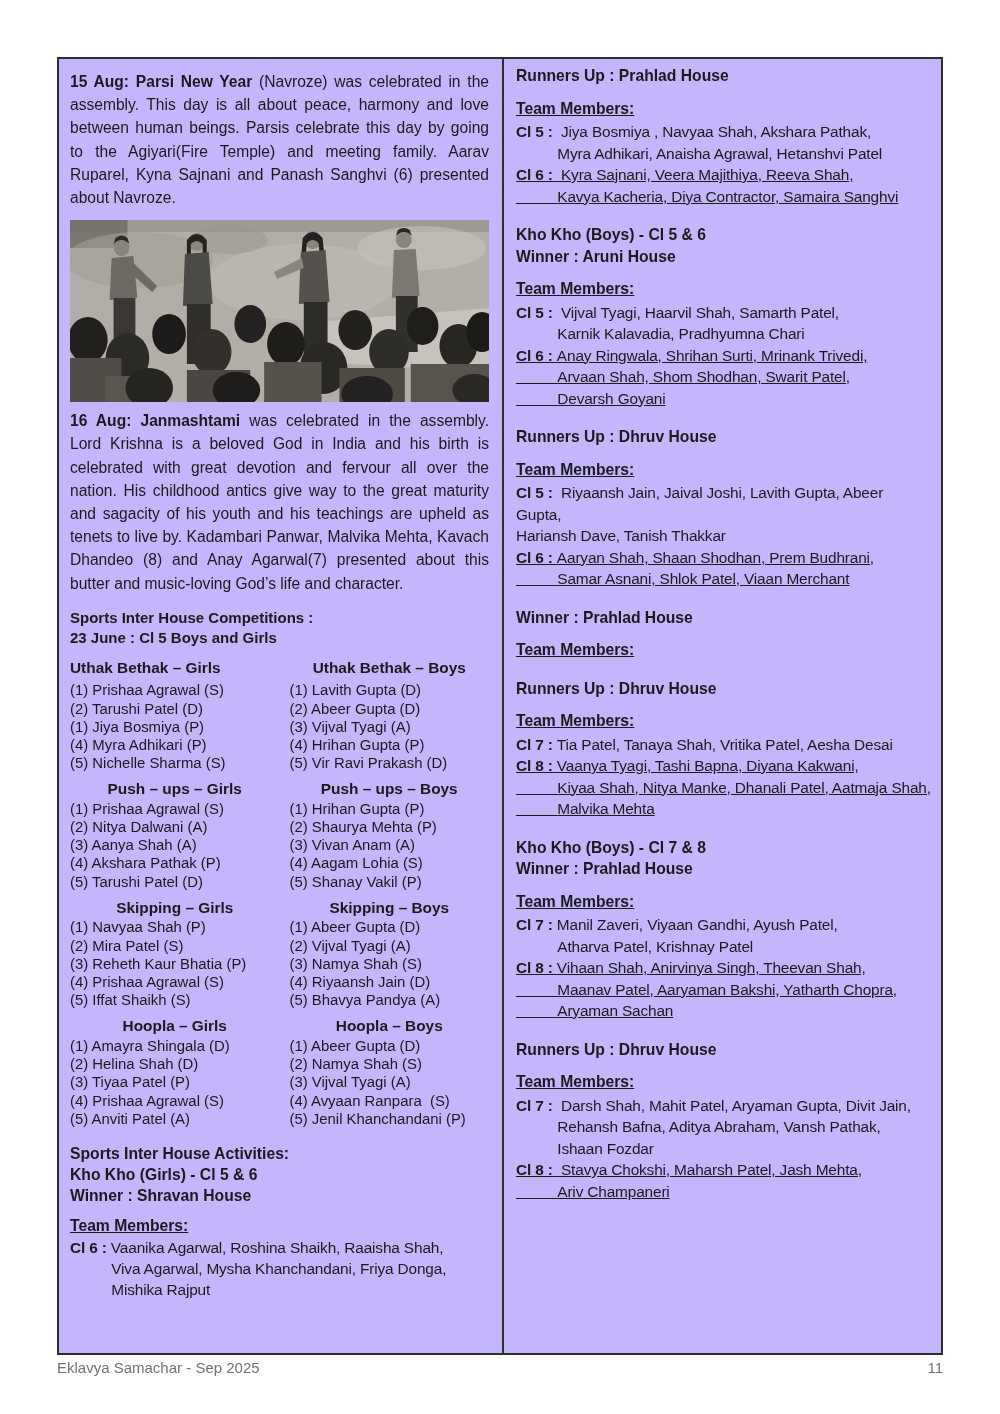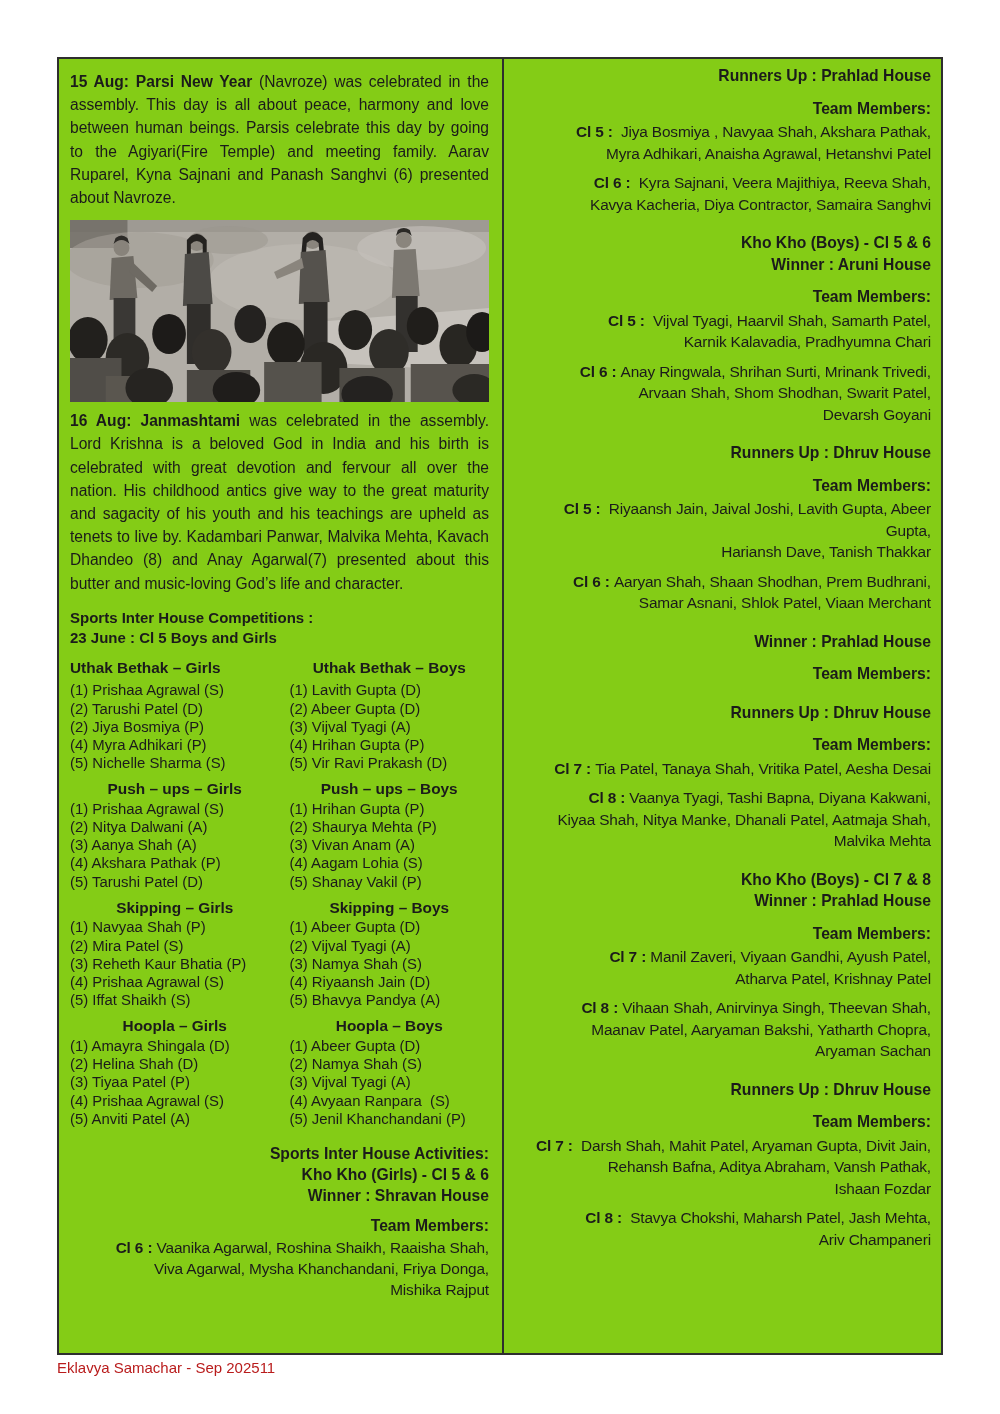--- a/index.html
+++ b/index.html
@@ -4,21 +4,21 @@
 <style>
   html,body{margin:0;padding:0;background:#ffffff;}
   body{
     width:1000px;height:1414px;position:relative;
     font-family:"Liberation Sans",sans-serif;color:#1b1b1b;
     -webkit-font-smoothing:antialiased;
   }
   .page-box{
     position:absolute;left:57px;top:57px;width:886px;height:1298px;
     border:2px solid #2e2e2e;box-sizing:border-box;display:flex;overflow:hidden;
-    background:#84cc16;
+    background:#c4b5fd;
   }
   .col{box-sizing:border-box;}
   .col-left{width:445px;border-right:2px solid #2e2e2e;padding:4px 13px 0 11px;}
   .col-right{flex:1;padding:4px 10px 0 12px;}
 
   
   .para{font-size:15.6px;line-height:23.2px;text-align:justify;margin:7px 0 0 0;}
   .para strong{font-weight:bold;}
 
   .photo{margin:11px 0 2px;}
@@ -29,37 +29,37 @@
   .events{margin-top:11px;}
   .event-row{display:flex;margin-bottom:8px;}
   .event-col{width:50%;box-sizing:border-box;}
   .event-col.boys{padding-left:10px;}
   .event-title{font-weight:bold;font-size:15.4px;line-height:18.5px;text-align:center;margin-bottom:1px;}
   .events .event-row:first-of-type .event-title{margin-bottom:4px;}
   .events .event-row:first-of-type .girls .event-title{text-align:left;}
   .entry{font-size:14.9px;line-height:18.2px;white-space:pre-wrap;}
 
   
-  section.block{margin-top:17px;text-align:right;}
+  section.block{margin-top:17px;}
   .col-left section.block{margin-top:15px;}
   .col-right section.block:first-of-type{margin-top:2px;}
   .block-heading{font-weight:bold;font-size:15.7px;line-height:21.5px;}
-  .team-label{font-weight:bold;font-size:15.7px;line-height:21.5px;margin-top:11px;}
+  .team-label{font-weight:bold;font-size:15.7px;line-height:21.5px;margin-top:11px;text-decoration:underline;}
   .member{margin:2px 0 0 0;font-size:15.4px;line-height:21.5px;white-space:pre-wrap;letter-spacing:-0.15px;}
-  .member + .member{margin-top:8px;}
+  .member + .member{margin-top:0;text-decoration:underline;}
   .member strong{font-weight:bold;}
   .col-left .member{line-height:20.6px;font-size:15.4px;}
   .col-left .block-heading{line-height:21px;}
   .col-left .team-label{margin-top:9px;}
 
   
   .footer{
     position:absolute;left:57px;right:57px;top:1359px;
-    display:flex;align-items:flex-start;
-    font-size:15px;line-height:18px;color:#b91c1c;
+    display:flex;justify-content:space-between;align-items:flex-start;
+    font-size:15px;line-height:18px;color:#737373;
   }
   .footer .pageno{font-size:15px;}
 </style>
 </head>
 <body>
 
 <div class="page-box">
 
   <div class="col col-left">
 
@@ -135,21 +135,21 @@
     <div class="events">
 
         <div class="event-row">
           <div class="event-col girls">
             <div class="event-title">Uthak Bethak – Girls</div>
 
               <div class="entry">(1) Prishaa Agrawal (S)</div>
 
               <div class="entry">(2) Tarushi Patel (D)</div>
 
-              <div class="entry">(2) Jiya Bosmiya (P)</div>
+              <div class="entry">(1) Jiya Bosmiya (P)</div>
 
               <div class="entry">(4) Myra Adhikari (P)</div>
 
               <div class="entry">(5) Nichelle Sharma (S)</div>
 
           </div>
           <div class="event-col boys">
             <div class="event-title">Uthak Bethak – Boys</div>
 
               <div class="entry">(1) Lavith Gupta (D)</div>

